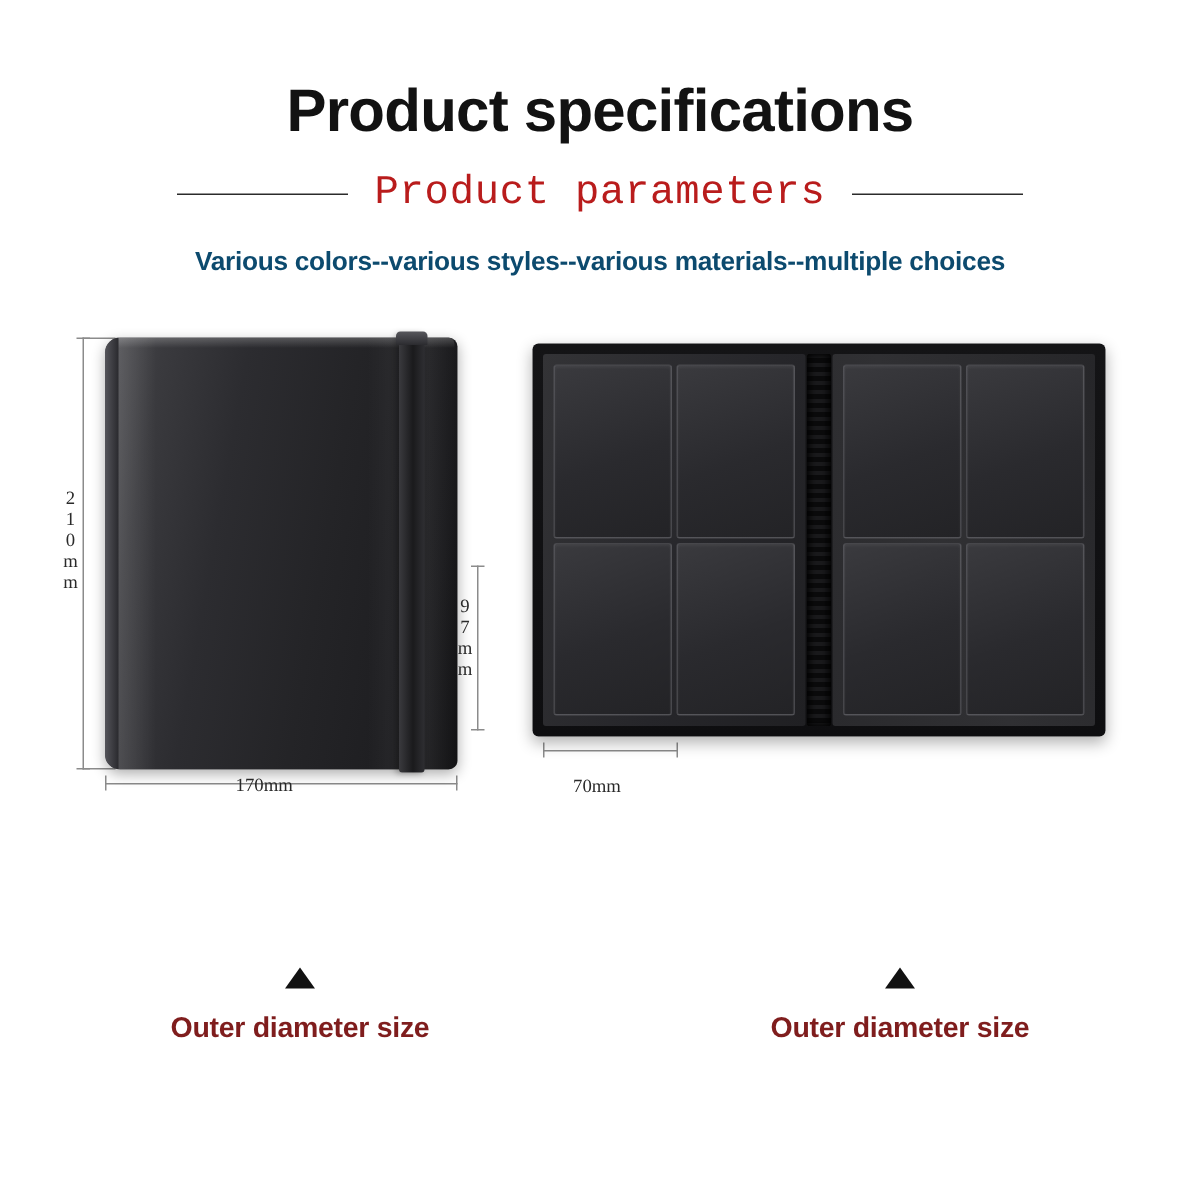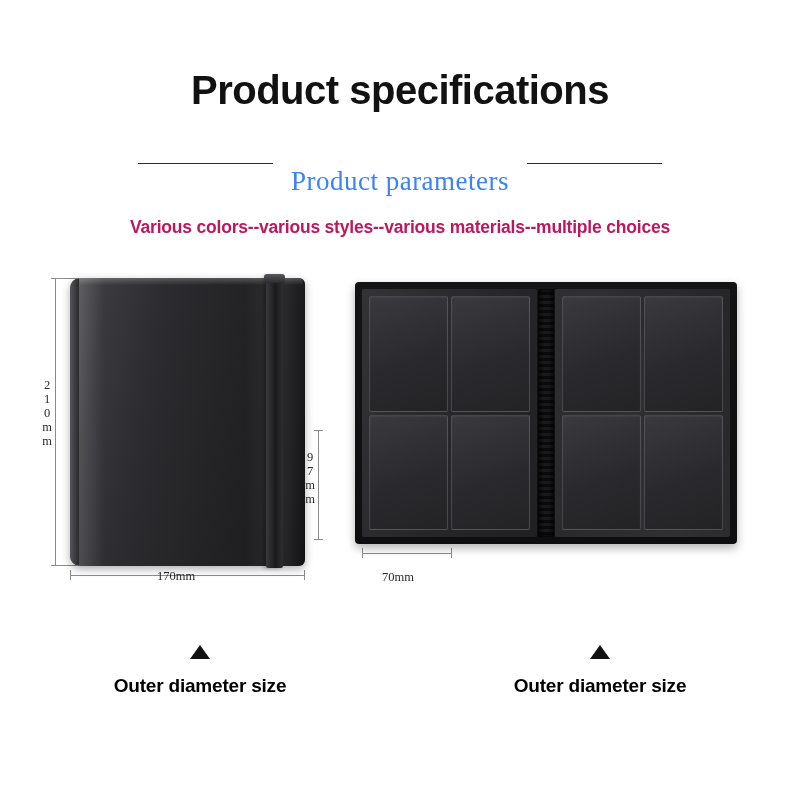--- a/index.html
+++ b/index.html
@@ -11,21 +11,21 @@
     height: 800px;
     background: #ffffff;
     font-family: "Liberation Sans", sans-serif;
     color: #1b1b1b;
     overflow: hidden;
     position: relative;
   }
 
   
   .header {
-    padding-top: 68px;
+    padding-top: 52px;
     text-align: center;
   }
   .main-title {
     font-size: 40px;
     font-weight: bold;
     letter-spacing: -0.5px;
     color: #121212;
     line-height: 1.1;
     margin: 0;
   }
@@ -36,33 +36,32 @@
     margin-top: 18px;
     padding: 0 118px;
   }
   .subtitle-rule {
     flex: 1 1 auto;
     height: 1px;
     background: #2b2b2b;
     max-width: 135px;
   }
   .subtitle {
-    font-family: Liberation Serif, serif;
+    font-family: Liberation Mono, monospace;
     font-size: 27px;
-    color: #3b82f6;
+    color: #b91c1c;
     padding: 0 18px;
     white-space: nowrap;
     letter-spacing: 0.5px;
-    margin-top: 36px;
   }
   .tagline {
     margin-top: 20px;
     font-size: 17.5px;
     font-weight: bold;
-    color: #be185d;
+    color: #0c4a6e;
     letter-spacing: -0.2px;
   }
 
   
   .figures {
     position: relative;
     margin-top: 32px;
     height: 330px;
   }
 
@@ -233,21 +232,21 @@
   .caret {
     width: 0; height: 0;
     margin: 0 auto 16px auto;
     border-left: 10px solid transparent;
     border-right: 10px solid transparent;
     border-bottom: 14px solid #121212;
   }
   .caption-text {
     font-size: 19px;
     font-weight: bold;
-    color: #000000;
+    color: #7f1d1d;
     letter-spacing: -0.2px;
   }
 </style>
 </head>
 <body>
 
 <div class="header">
   <h1 class="main-title">Product specifications</h1>
 
   <div class="subtitle-row">

